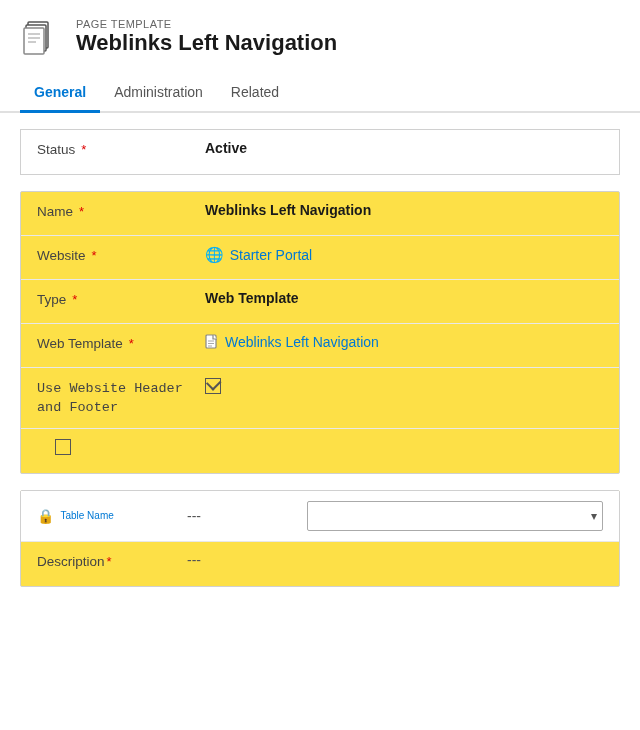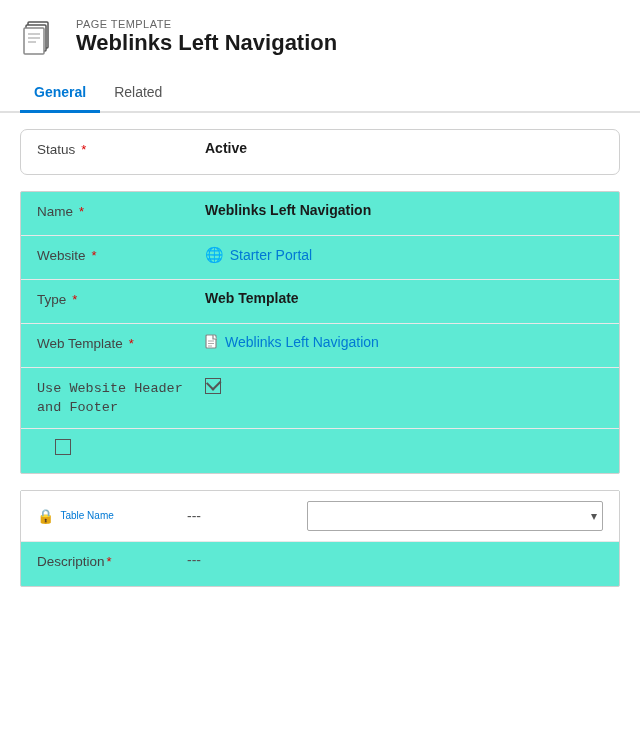--- a/index.html
+++ b/index.html
@@ -62,21 +62,21 @@
     
     .content {
       padding: 16px 20px;
     }
 
     
     .section-card {
       border: 1px solid #d0d0d0;
       border-radius: 2px;
       margin-bottom: 16px;
-      background: #5eead4;
+      background: #fde047;
     }
 
     
     .field-row {
       display: flex;
       align-items: flex-start;
       padding: 10px 16px;
       border-bottom: 1px solid #e8e8e8;
       min-height: 44px;
     }
@@ -231,21 +231,21 @@
       padding-top: 2px;
     }
     .description-value {
       color: #555;
       font-size: 14px;
     }
 
     
     .status-section {
       border: 1px solid #d0d0d0;
-      border-radius: 7px;
+      border-radius: 0;
       margin-bottom: 16px;
       background: #fff;
     }
 
     .multi-line-label {
       line-height: 1.4;
       font-family: Liberation Mono, monospace;
     }
   </style>
 </head>
@@ -263,20 +263,21 @@
     </svg>
   </div>
   <div class="header-text-block">
     <div class="header-label">PAGE TEMPLATE</div>
     <div class="header-title">Weblinks Left Navigation</div>
   </div>
 </div>
 
 <div class="tabs">
   <div class="tab active">General</div>
+  <div class="tab">Administration</div>
   <div class="tab">Related</div>
 </div>
 
 <div class="content">
 
   <div class="status-section">
     <div class="field-row">
       <div class="field-label">
         <span>Status</span>
         <span class="field-required">*</span>

